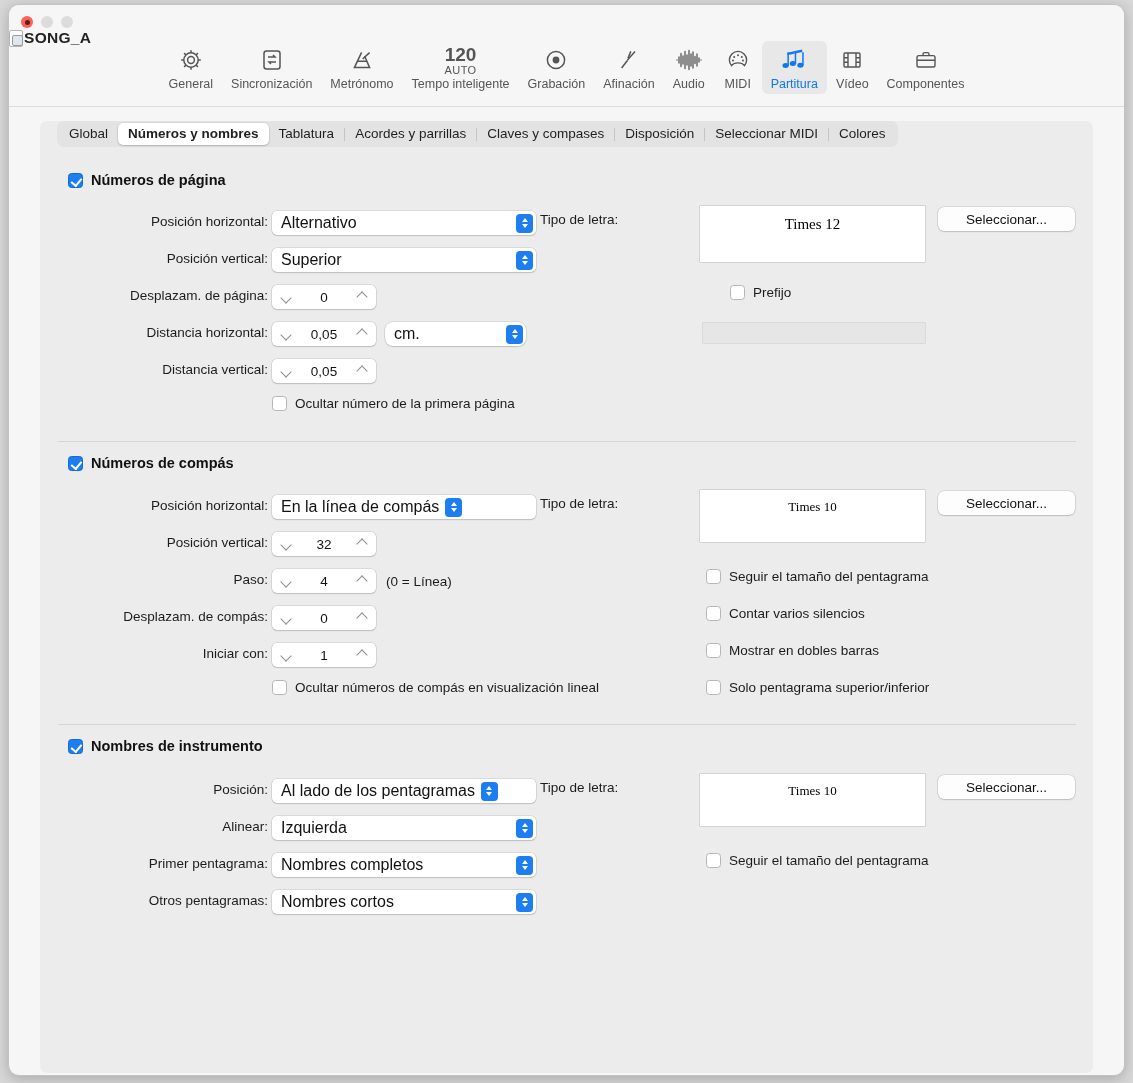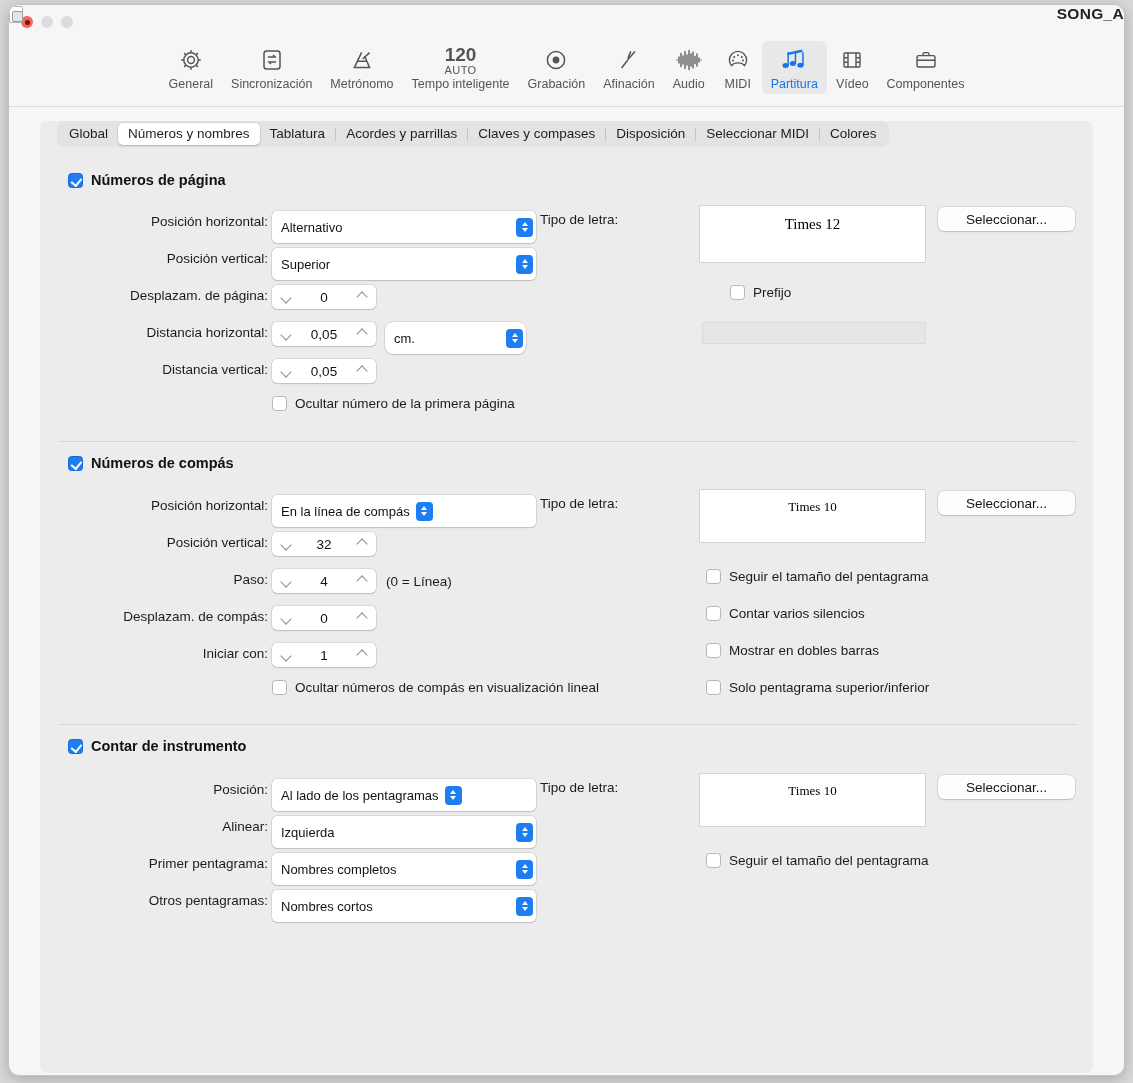--- a/index.html
+++ b/index.html
@@ -30,22 +30,22 @@
   .light { width: 12px; height: 12px; border-radius: 50%; position: relative; }
   .light.close { background: #fc6158; }
   .light.close::after {
     content: ""; position: absolute; left: 3.5px; top: 3.5px;
     width: 5px; height: 5px; border-radius: 50%; background: #5a1f1b;
   }
   .light.min { background: #dcdcdc; }
   .light.max { background: #dcdcdc; }
 
   .title-wrap {
-    position: absolute; left: 0; right: 0; top: 0;
-    display: flex; justify-content: space-between; align-items: center; gap: 7px;
+    position: absolute; left: 0; right: 0; top: 24px;
+    display: flex; justify-content: flex-start; align-items: center; gap: 1px;
   }
   .doc-icon {
     width: 14px; height: 17px; background: #fff;
     border: 1px solid #b4b4b4; border-radius: 2px;
     position: relative; flex: none;
   }
   .doc-icon::after {
     content: ""; position: absolute; left: 2px; top: 4px;
     width: 9px; height: 9px; border: 1px solid #9a9a9a; border-radius: 2px;
     background: #dfe6ee;
@@ -95,20 +95,21 @@
     padding: 0 2px;
   }
   .tab {
     font-size: 13.5px; color: #1f1f1f;
     padding: 0 10px; height: 22px; line-height: 22px;
     border-radius: 5px; white-space: nowrap; position: relative;
   }
   .tab.active {
     background: #ffffff;
     box-shadow: 0 0 0 .5px rgba(0,0,0,.09), 0 1px 2px rgba(0,0,0,.18);
+    font-weight: bold;
   }
   .tab-sep { width: 1px; height: 13px; background: #c4c4c4; }
   .divider {
     position: absolute; left: 18px; width: 1018px; height: 1px;
     background: #d6d6d6;
   }
   .sec-head {
     position: absolute; display: flex; align-items: center; gap: 8px;
   }
   .sec-head .lbl { font-size: 14.5px; font-weight: bold; color: #111; }
@@ -126,25 +127,25 @@
     transform: rotate(40deg);
   }
 
   .row { position: absolute; display: flex; align-items: center; }
   .fld-label {
     font-size: 13.5px; color: #1c1c1c; text-align: right; white-space: nowrap;
   }
 
   
   .popup {
-    height: 32px; background: #fff;
+    height: 24px; background: #fff;
     border-radius: 5px;
     box-shadow: 0 0 0 .5px rgba(0,0,0,.16), 0 1px 1.5px rgba(0,0,0,.13);
     display: flex; align-items: center;
-    font-size: 13px; color: #121212;
+    font-size: 16px; color: #121212;
     padding-left: 9px; position: relative;
   }
   .popup .val { white-space: nowrap; }
   .popup .chev {
     width: 17px; height: 19px; border-radius: 4px;
     background: #1d7ef2; flex: none;
     display: flex; flex-direction: column; align-items: center; justify-content: center;
     gap: 2px; margin-left: auto; margin-right: 3px;
   }
   .popup.inline-chev .chev { margin-left: 6px; margin-right: 0; }
@@ -538,21 +539,21 @@
     </div>
     <div class="checkrow" style="left:666px; top:559px;">
       <div class="cb"></div>
       <span class="ctext">Solo pentagrama superior/inferior</span>
     </div>
 
     <div class="divider" style="top:603px;"></div>
 
     <div class="sec-head" style="left:28px; top:617px;">
       <div class="cb checked"></div>
-      <div class="lbl">Contar de instrumento</div>
+      <div class="lbl">Nombres de instrumento</div>
     </div>
 
     <div class="row" style="left:28px; top:661px; width:200px; justify-content:flex-end;">
       <span class="fld-label">Posición:</span>
     </div>
     <div class="popup inline-chev" style="position:absolute; left:232px; top:658px; width:264px;">
       <span class="val">Al lado de los pentagramas</span>
       <span class="chev">
           <i class="up"></i>
           <i class="dn"></i>

